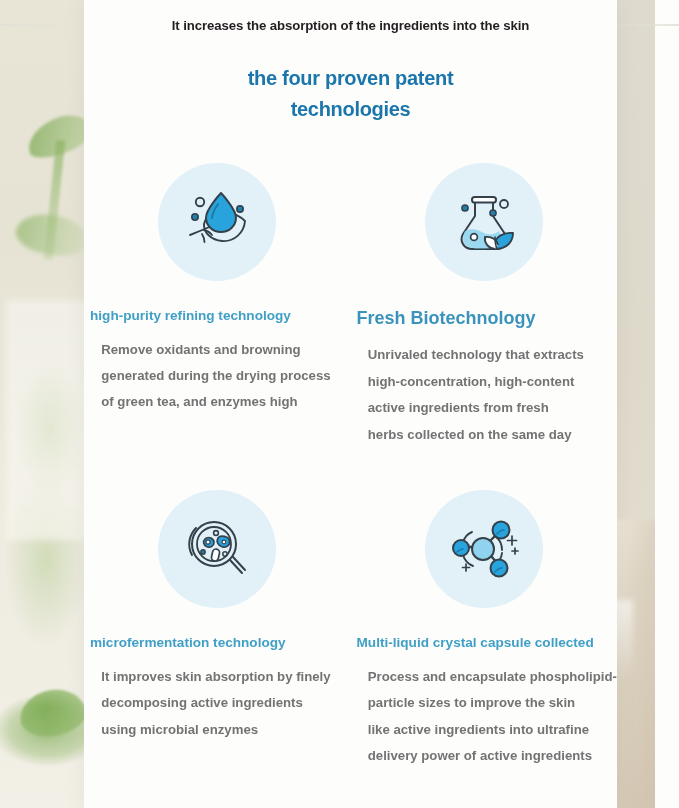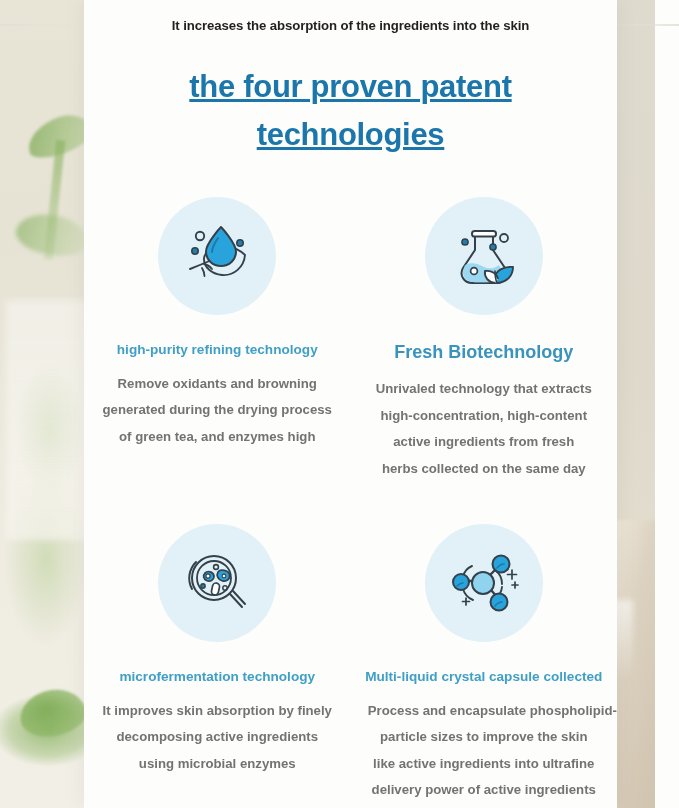--- a/index.html
+++ b/index.html
@@ -129,39 +129,37 @@
     text-align: center;
     font-size: 13.2px;
     font-weight: bold;
     color: #231f20;
     letter-spacing: -.1px;
   }
 
   .headline {
     margin: 30px 0 0 0;
     text-align: center;
-    font-size: 31px;
+    font-size: 20px;
     line-height: 1.55;
     font-weight: bold;
     color: #1a76ab;
     letter-spacing: -.3px;
-    text-decoration: underline;
   }
 
   
   .grid {
     display: grid;
     grid-template-columns: 1fr 1fr;
     column-gap: 0px;
     row-gap: 0px;
     margin-top: 38px;
   }
   .card {
     padding: 0 6px;
-    text-align: center;
   }
 
   .icon-badge {
     width: 118px;
     height: 118px;
     margin: 0 auto;
     border-radius: 50%;
     background: #e2f1f8;
     display: flex;
     align-items: center;

